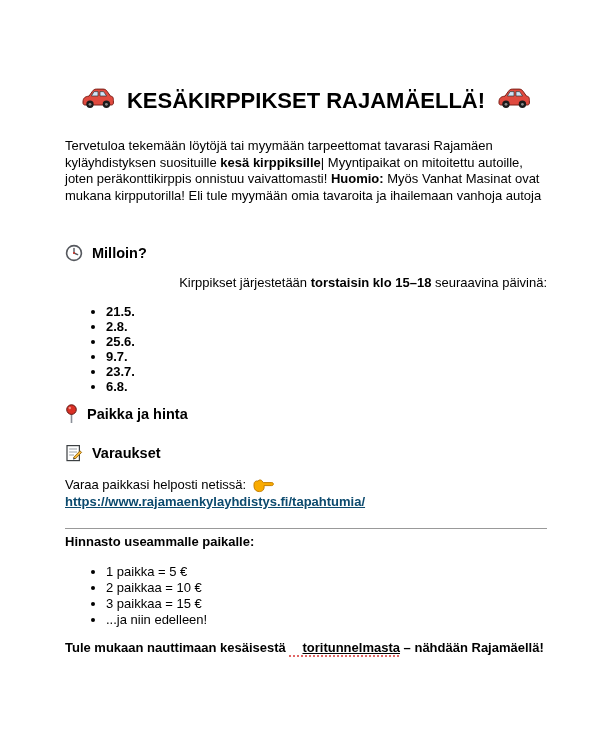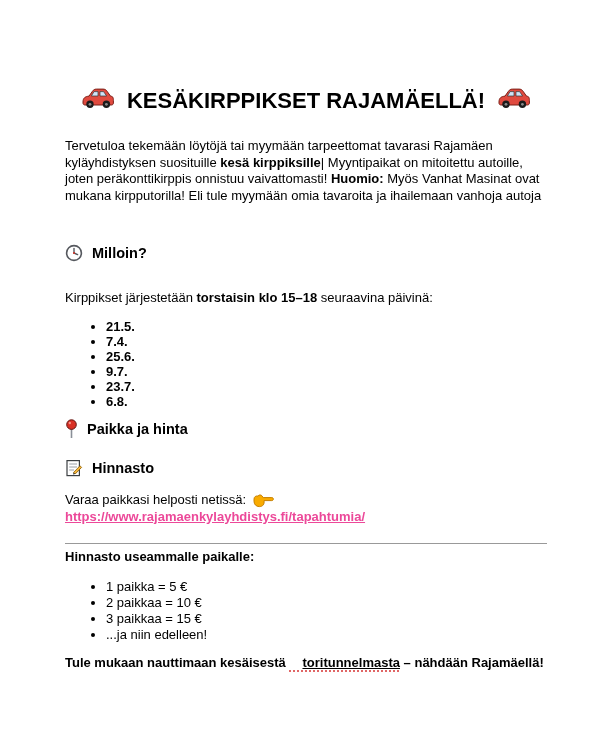--- a/index.html
+++ b/index.html
@@ -29,21 +29,21 @@
   .cursor-bar { font-weight: normal; }
   .sec-head {
     display: flex;
     align-items: center;
     gap: 9px;
     font-size: 14.5px;
     font-weight: bold;
     line-height: 18px;
   }
   .milloin-head  { margin-top: 40px; align-items: flex-end; }
-  .milloin-intro { margin-top: 28px; line-height: 16.5px; }
+  .milloin-intro { margin-top: 13px; line-height: 16.5px; text-align: right; }
   ul { margin: 0; padding: 0 0 0 41px; list-style: disc; }
   ul.dates  { margin-top: 12px; font-weight: bold; line-height: 15px; }
   ul.dates li { margin: 0; }
   .paikka-head { margin-top: 10px; }
   ul.paikka { margin-top: 7px; line-height: 16px; }
   .varaukset-head { margin-top: 20px; }
   .varaa-line { margin-top: 14px; line-height: 17px; }
   .link {
     font-weight: bold;
     text-decoration: underline;
@@ -118,21 +118,21 @@
     </span>
     <span>Milloin?</span>
   </div>
 
   <div class="milloin-intro">
     <span>Kirppikset järjestetään </span><b>torstaisin klo 15–18</b><span> seuraavina päivinä:</span>
   </div>
 
   <ul class="dates">
     <li>21.5.</li>
-    <li>7.4.</li>
+    <li>2.8.</li>
     <li>25.6.</li>
     <li>9.7.</li>
     <li>23.7.</li>
     <li>6.8.</li>
   </ul>
 
   <div class="sec-head paikka-head">
     <span class="icon">
       <svg width="13" height="20" viewBox="0 0 13 20">
         <line x1="6.5" y1="10" x2="6.5" y2="19" stroke="#8a8f98" stroke-width="1.6"></line>
@@ -148,27 +148,27 @@
     <span class="icon">
       <svg width="18" height="18" viewBox="0 0 18 18">
         <rect x="2" y="1.6" width="12.4" height="15" fill="#ffffff" stroke="#3c4043" stroke-width="1.2"></rect>
         <line x1="4.2" y1="5" x2="12" y2="5" stroke="#9aa0a6" stroke-width="1"></line>
         <line x1="4.2" y1="8" x2="12" y2="8" stroke="#9aa0a6" stroke-width="1"></line>
         <line x1="4.2" y1="11" x2="9" y2="11" stroke="#9aa0a6" stroke-width="1"></line>
         <path d="M8.6 13.4 L15 6.8 L16.6 8.4 L10.2 15 Z" fill="#f6b73c" stroke="#8a5a00" stroke-width="0.8"></path>
         <path d="M8.6 13.4 L10.2 15 L8 15.6 Z" fill="#2d2d2d"></path>
       </svg>
     </span>
-    <span>Hinnasto</span>
+    <span>Varaukset</span>
   </div>
 
   <div class="varaa-line">
     <span>Varaa paikkasi helposti netissä: </span><span class="icon hand"><svg width="22" height="15" viewBox="0 0 22 15" style="vertical-align:-3px">
       <path d="M2 6.2 C2 3.6 4 2.6 6 3.1 C7 1.5 9.2 1.6 10.2 3.1 L11.2 4.6 L19.8 4.6 C20.8 4.6 21.4 5.3 21.4 6.1 C21.4 6.9 20.8 7.6 19.8 7.6 L12 7.6 C12.6 11.2 10.9 13.6 7.4 13.6 C4 13.6 2 11.2 2 8.2 Z" fill="#f9ab00" stroke="#c57f00" stroke-width="1"></path>
-    </svg></span><a class="link" href="#" style="color: #ec4899;">https://www.rajamaenkylayhdistys.fi/tapahtumia/</a>
+    </svg></span><a class="link" href="#" style="color: #0c4a6e;">https://www.rajamaenkylayhdistys.fi/tapahtumia/</a>
   </div>
 
   <hr class="divider">
 
   <div class="hinnasto-head">Hinnasto useammalle paikalle:</div>
 
   <ul class="prices">
     <li>1 paikka = 5 €</li>
     <li>2 paikkaa = 10 €</li>
     <li>3 paikkaa = 15 €</li>

